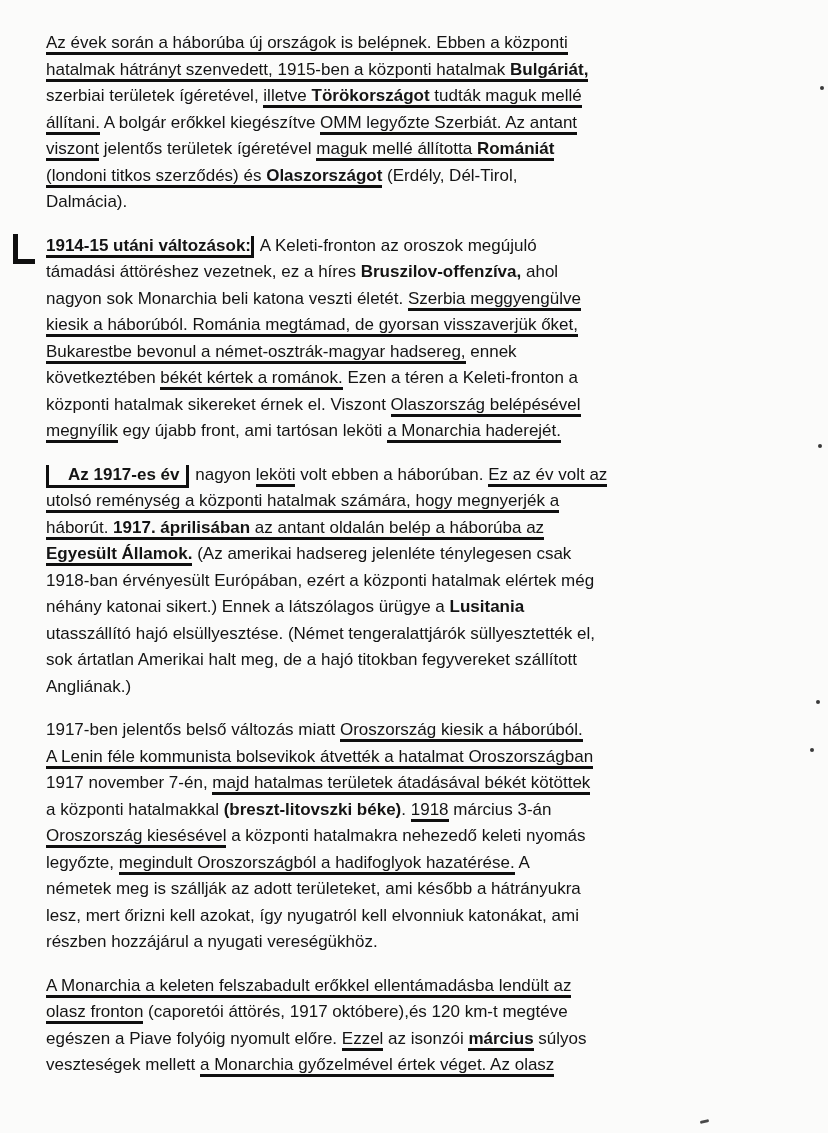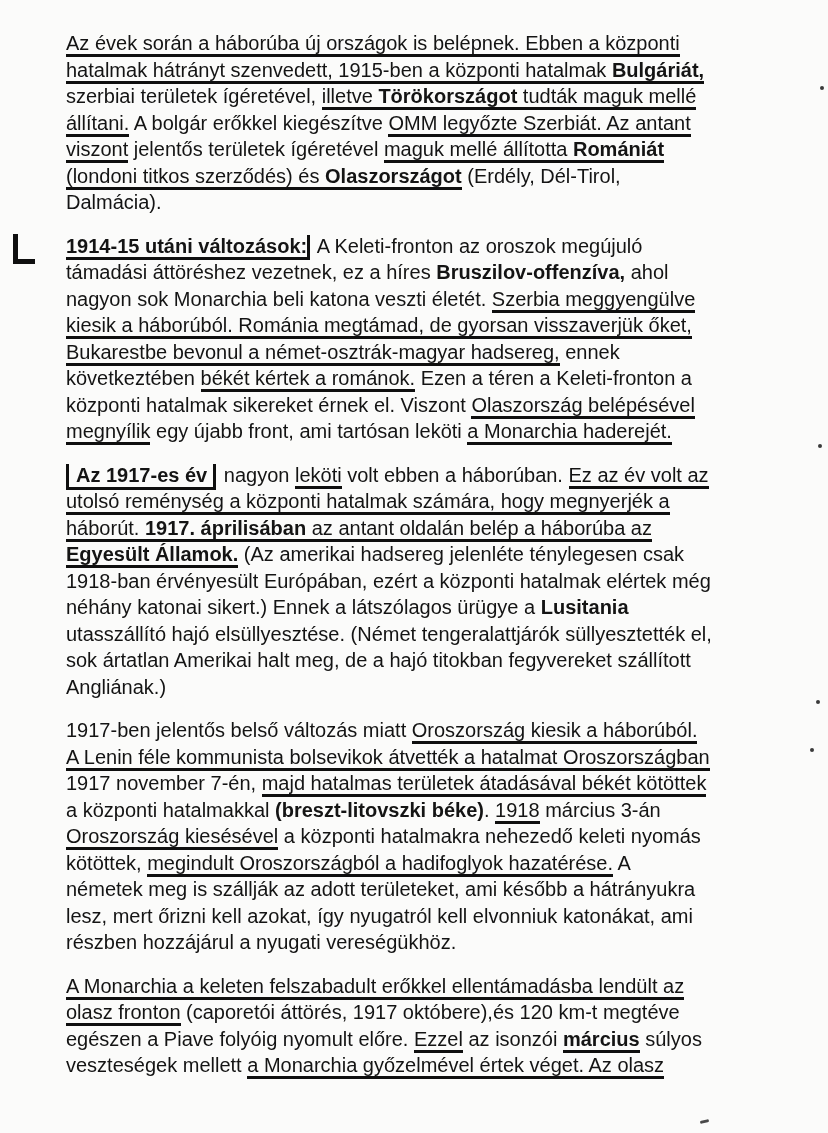--- a/index.html
+++ b/index.html
@@ -17,32 +17,31 @@
     overflow:hidden;
   }
   .page{
     position:absolute;inset:0;
     box-sizing:border-box;
     padding:30px 8px 0 46px;
   }
   .para{position:relative;}
   .para + .para{margin-top:17px;}
   .line{
-    font-size:20px;
+    font-size:17px;
     line-height:26.5px;
     white-space:nowrap;
-    margin-left:20px;
   }
   .seg{white-space:pre;}
   .b{font-weight:bold;text-align:center;}
   .u{border-bottom:3.5px solid var(--underline);}
   .box{
     border:3px solid var(--underline);
     border-top:none;
-    padding:0 6px 1px 7px;
+    padding:0 6px 1px 19px;
     margin-right:2px;
   }
   .bar{
     border-right:3px solid var(--underline);
     margin-right:2px;
   }
   .left-bracket{
     position:absolute;
     left:-33px;top:1px;
     width:17px;height:25px;
@@ -98,21 +97,21 @@
         <div class="line"><span class="seg">utasszállító hajó elsüllyesztése. (Német tengeralattjárók süllyesztették el,</span></div>
         <div class="line"><span class="seg">sok ártatlan Amerikai halt meg, de a hajó titokban fegyvereket szállított</span></div>
         <div class="line"><span class="seg">Angliának.)</span></div>
       </div>
       <div class="para">
         <div class="line"><span class="seg">1917-ben jelentős belső változás miatt </span><span class="seg u">Oroszország kiesik a háborúból.</span></div>
         <div class="line"><span class="seg u">A Lenin féle kommunista bolsevikok átvették a hatalmat Oroszországban</span></div>
         <div class="line"><span class="seg">1917 november 7-én, </span><span class="seg u">majd hatalmas területek átadásával békét kötöttek</span></div>
         <div class="line"><span class="seg">a központi hatalmakkal </span><span class="seg b">(breszt-litovszki béke)</span><span class="seg">. </span><span class="seg u">1918</span><span class="seg"> március 3-án</span></div>
         <div class="line"><span class="seg u">Oroszország kiesésével</span><span class="seg"> a központi hatalmakra nehezedő keleti nyomás</span></div>
-        <div class="line"><span class="seg">kötöttek, </span><span class="seg u">megindult Oroszországból a hadifoglyok hazatérése.</span><span class="seg"> A</span></div>
+        <div class="line"><span class="seg">legyőzte, </span><span class="seg u">megindult Oroszországból a hadifoglyok hazatérése.</span><span class="seg"> A</span></div>
         <div class="line"><span class="seg">németek meg is szállják az adott területeket, ami később a hátrányukra</span></div>
         <div class="line"><span class="seg">lesz, mert őrizni kell azokat, így nyugatról kell elvonniuk katonákat, ami</span></div>
         <div class="line"><span class="seg">részben hozzájárul a nyugati vereségükhöz.</span></div>
       </div>
       <div class="para">
         <div class="line"><span class="seg u">A Monarchia a keleten felszabadult erőkkel ellentámadásba lendült az</span></div>
         <div class="line"><span class="seg u">olasz fronton</span><span class="seg"> (caporetói áttörés, 1917 októbere),és 120 km-t megtéve</span></div>
         <div class="line"><span class="seg">egészen a Piave folyóig nyomult előre. </span><span class="seg u">Ezzel</span><span class="seg"> az isonzói </span><span class="seg b u">március</span><span class="seg"> súlyos</span></div>
         <div class="line"><span class="seg">veszteségek mellett </span><span class="seg u">a Monarchia győzelmével értek véget. Az olasz</span></div>
       </div>

